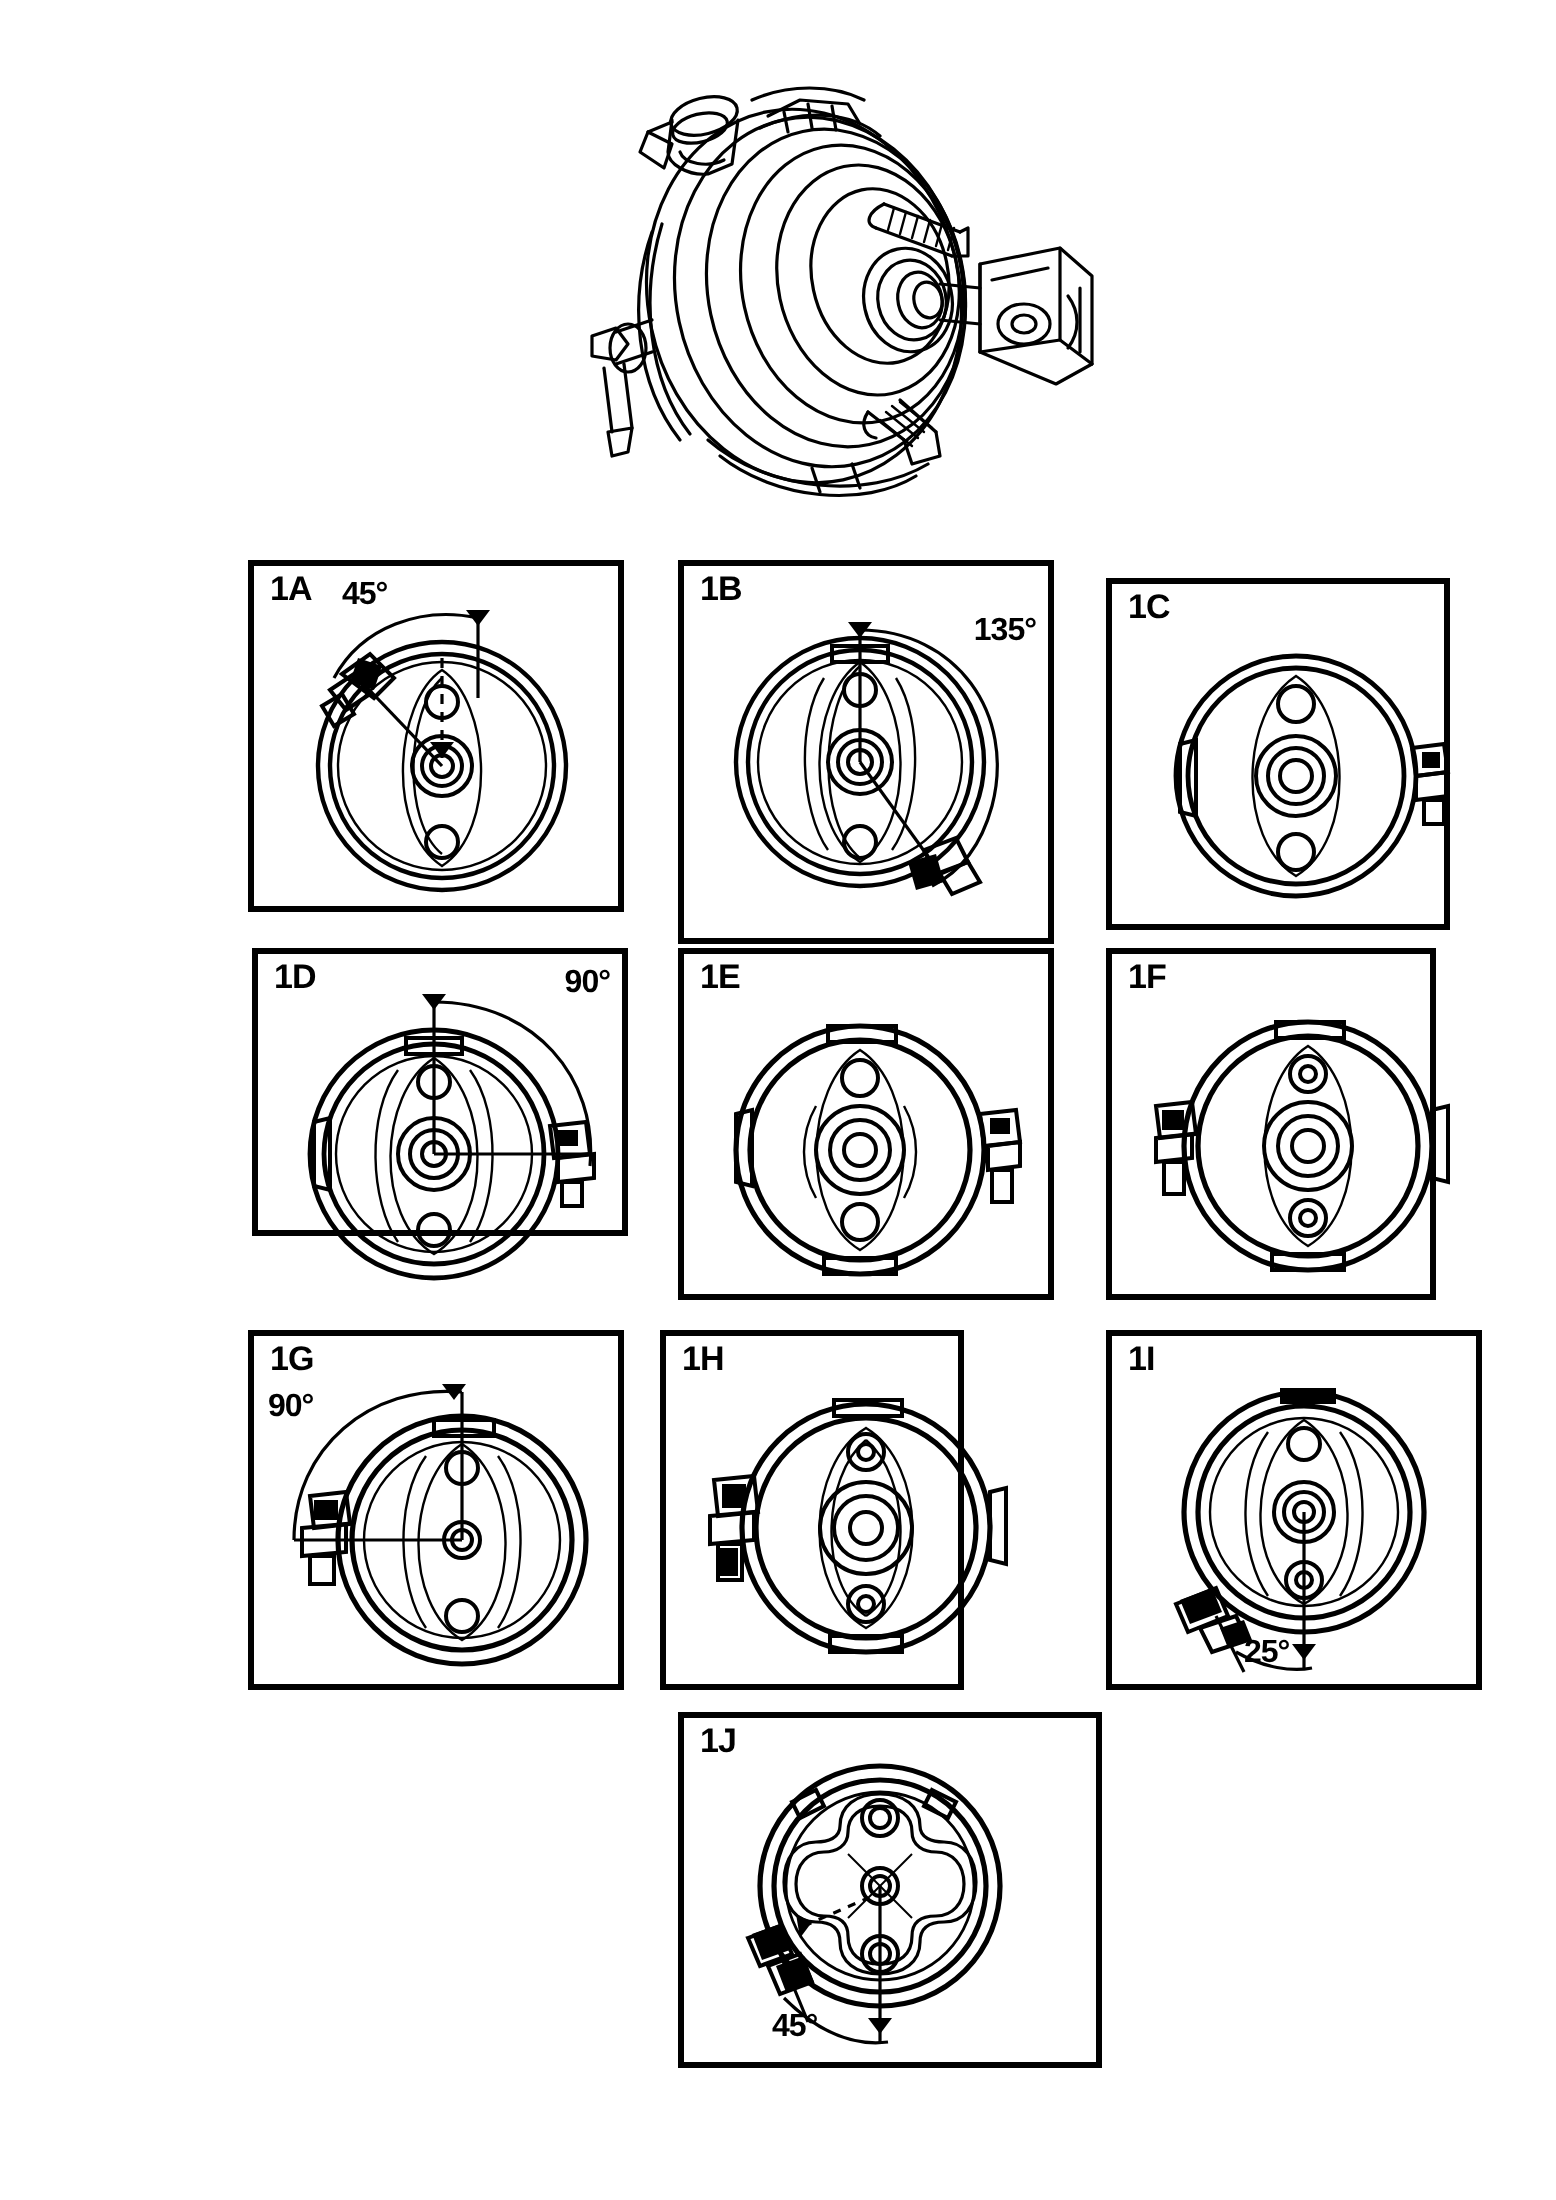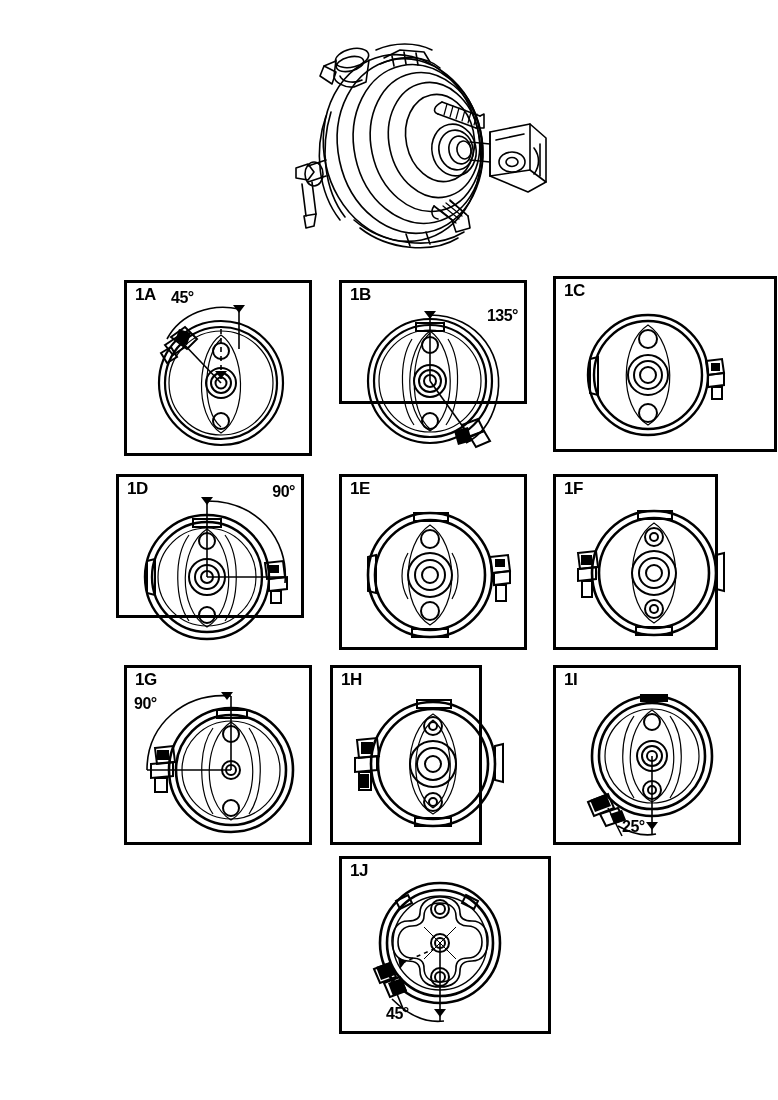--- a/index.html
+++ b/index.html
@@ -212,21 +212,21 @@
           <path d="M112 26 L112 66"></path>
           <path d="M52 56 L94 100"></path>
           <path d="M94 46 L94 100" stroke-dasharray="5,4"></path>
         </g>
         <path class="fillblk" d="M112 30 L106 22 L118 22 Z"></path>
         <path class="fillblk" d="M94 96 L88 88 L100 88 Z"></path>
       </svg>
     </div>
   </div>
 
-  <div class="panel" style="left:305px; top:280px; width:188px; height:124px;">
+  <div class="panel" style="left:305px; top:280px; width:188px; height:192px;">
     <div class="panel-id">1B</div>
     <div class="angle-label" style="right:6px; top:24px;">135°</div>
     <div class="panel-art">
       <svg viewBox="0 0 188 176" width="188" height="176" aria-hidden="true">
         <g class="ln" stroke-width="2.2">
           <circle cx="88" cy="98" r="62"></circle>
           <circle cx="88" cy="98" r="56"></circle>
         </g>
         <g class="ln" stroke-width="1.2">
           <circle cx="88" cy="98" r="51"></circle>
@@ -256,21 +256,21 @@
         <g class="ln" stroke-width="1.6">
           <path d="M88 32 C136 32 166 74 154 120 C148 142 136 154 124 160"></path>
           <path d="M88 32 L88 98" stroke-dasharray="0"></path>
           <path d="M88 98 L124 148"></path>
         </g>
         <path class="fillblk" d="M88 36 L82 28 L94 28 Z"></path>
       </svg>
     </div>
   </div>
 
-  <div class="panel" style="left:519px; top:276px; width:224px; height:176px;">
+  <div class="panel" style="left:519px; top:289px; width:172px; height:176px;">
     <div class="panel-id">1C</div>
     <div class="angle-label" style="left:44px; top:6px;"></div>
     <div class="panel-art">
       <svg viewBox="0 0 188 176" width="188" height="176" aria-hidden="true">
         <g class="ln" stroke-width="2.4">
           <circle cx="92" cy="96" r="60"></circle>
           <circle cx="92" cy="96" r="54"></circle>
         </g>
         <g class="ln" stroke-width="1.2">
           <path d="M92 46 C64 64 62 128 92 146 C122 128 120 64 92 46 Z"></path>
@@ -290,21 +290,21 @@
         <g class="ln" stroke-width="2">
           <path d="M150 82 L166 80 L168 94 L152 96 Z"></path>
           <path d="M152 96 L168 94 L168 106 L152 108 Z"></path>
           <path d="M156 108 L166 108 L166 120 L156 120 Z"></path>
         </g>
         <path class="fillblk" d="M155 84 L164 84 L164 92 L155 92 Z"></path>
       </svg>
     </div>
   </div>
 
-  <div class="panel" style="left:82px; top:474px; width:188px; height:144px;padding-left:10px;">
+  <div class="panel" style="left:92px; top:474px; width:188px; height:144px;padding-left:10px;">
     <div class="panel-id">1D</div>
     <div class="angle-label" style="right:6px; top:6px;">90°</div>
     <div class="panel-art">
       <svg viewBox="0 0 188 176" width="188" height="176" aria-hidden="true">
         <g class="ln" stroke-width="2.4">
           <circle cx="88" cy="100" r="62"></circle>
           <circle cx="88" cy="100" r="55"></circle>
         </g>
         <g class="ln" stroke-width="1.2">
           <circle cx="88" cy="100" r="49"></circle>

